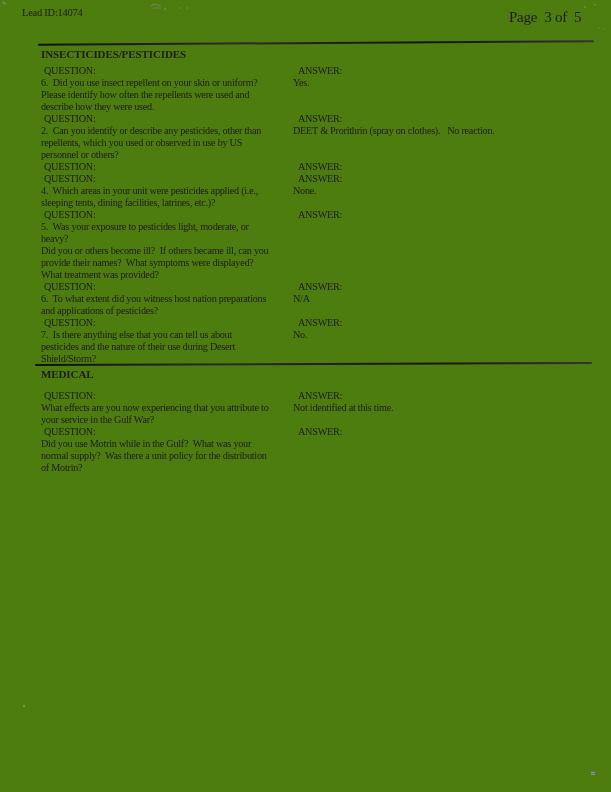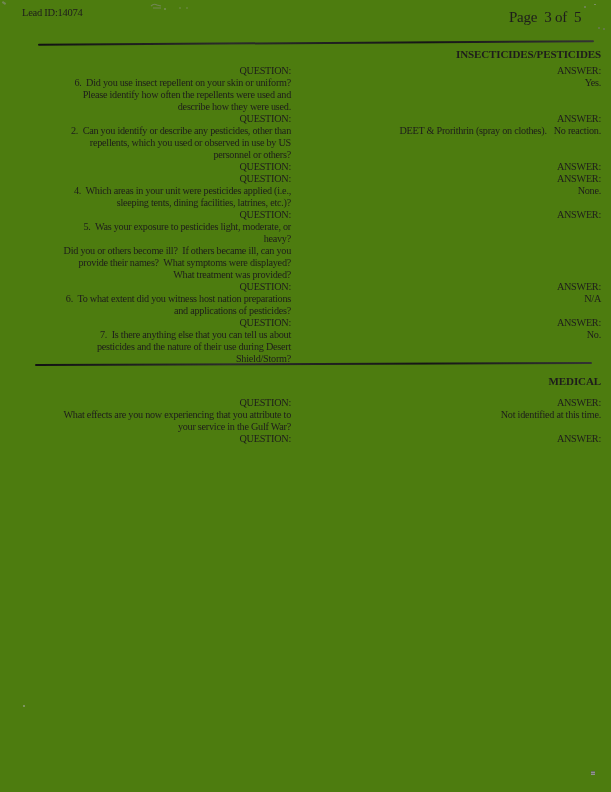--- a/index.html
+++ b/index.html
@@ -33,21 +33,20 @@
     top: 11px;
     font-size: 15px;
     white-space: pre;
   }
   
   .content {
     position: absolute;
     left: 41px;
     top: 0;
     width: 560px;
-    text-align: right;
   }
   .rule {
     height: 2px;
     background: linear-gradient(90deg, #121212 0%, #2b2b2b 35%, #151515 70%, #333 100%);
     border-radius: 1px;
   }
   .rule-1 {
     margin-top: 42px;
     margin-left: -3px;
     width: 556px;
@@ -59,21 +58,21 @@
     width: 557px;
     transform: rotate(-0.2deg);
   }
   .sec-title {
     font-weight: bold;
     font-size: 11px;
     letter-spacing: -0.1px;
     margin-top: 4px;
     line-height: 12px;
   }
-  .sec-title.medical { margin-top: 10px; }
+  .sec-title.medical { margin-top: 3px; }
   .qa-rows { margin-top: 5px; }
   .qa-rows.medical { margin-top: 10px; }
   .qa-row { display: flex; align-items: flex-start; }
   .q-col { flex: 0 0 250px; width: 250px; }
   .a-col { flex: 1 1 auto; min-width: 0; }
   .lbl { font-weight: normal; white-space: pre; }
   .q-col .lbl { padding-left: 3px; }
   .a-col .lbl { padding-left: 7px; }
   .q-text { white-space: pre; }
   .a-text { white-space: pre; padding-left: 2px; }
@@ -222,20 +221,23 @@
         </div>
         <div class="a-col">
           <div class="lbl">ANSWER:</div>
           <div class="a-text">Not identified at this time.</div>
         </div>
       </div>
 
       <div class="qa-row">
         <div class="q-col">
           <div class="lbl">QUESTION:</div>
+          <div class="q-text">Did you use Motrin while in the Gulf?  What was your
+normal supply?  Was there a unit policy for the distribution
+of Motrin?</div>
         </div>
         <div class="a-col">
           <div class="lbl">ANSWER:</div>
           <div class="a-text"></div>
         </div>
       </div>
 
     </div>
 
   </div>

